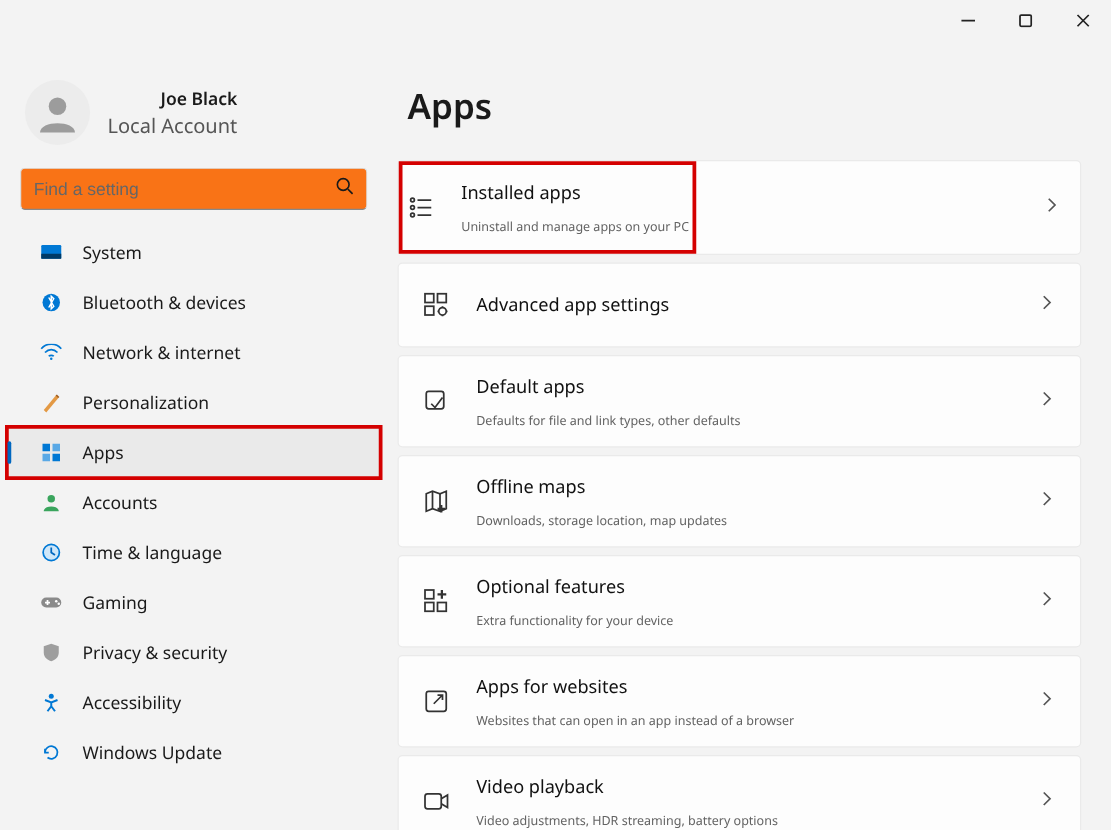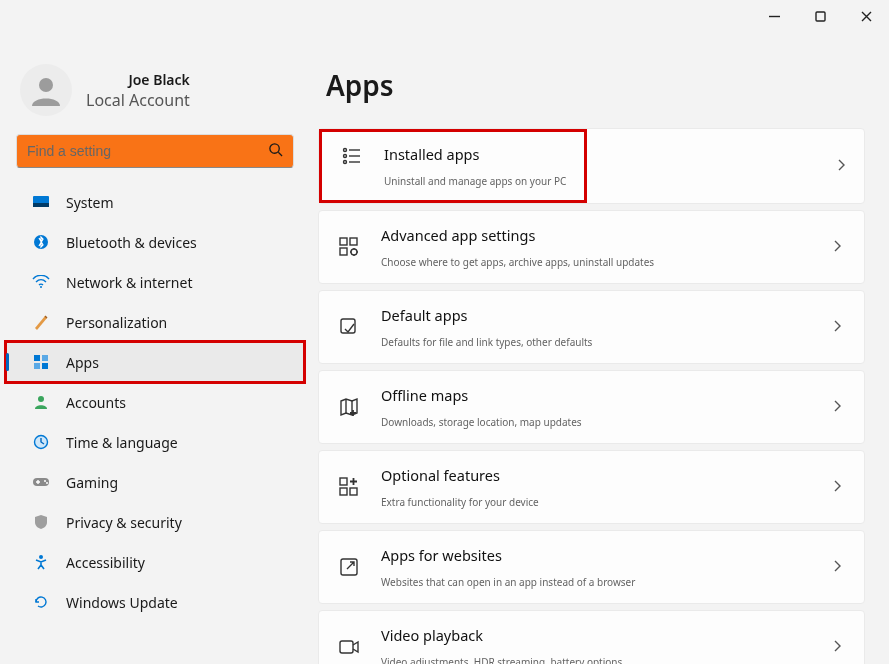--- a/index.html
+++ b/index.html
@@ -319,21 +319,21 @@
         <span>Windows Update</span>
       </div>
     </nav>
   </aside>
 
   <main class="main">
     <h1 class="page-title">Apps</h1>
 
     <div class="cards">
       <div class="card" style="padding:0;">
-        <div class="highlight" style="border:3px solid #d40000; display:flex; gap:20px; padding:12px 18px;">
+        <div class="highlight" style="border:3px solid #d40000; display:flex; align-items:center; gap:20px; padding:12px 3px;">
           <span class="card-icon">
               <svg width="22" height="22" viewBox="0 0 22 22">
                 <circle cx="4" cy="5" r="1.5"></circle>
                 <path d="M8 5 H19"></path>
                 <circle cx="4" cy="11" r="1.5"></circle>
                 <path d="M8 11 H19"></path>
                 <circle cx="4" cy="17" r="1.5"></circle>
                 <path d="M8 17 H19"></path>
               </svg>
             </span>
@@ -353,21 +353,20 @@
             <svg width="22" height="22" viewBox="0 0 22 22">
               <rect x="2" y="2" width="7" height="7"></rect>
               <rect x="12" y="2" width="7" height="7"></rect>
               <rect x="2" y="12" width="7" height="7"></rect>
               <circle cx="16" cy="16" r="3"></circle>
               <path d="M16 12 V13 M16 19 V20 M12 16 H13 M19 16 H20"></path>
             </svg>
           </span>
         <div class="card-body">
           <div class="card-title">Advanced app settings</div>
-          <div class="card-sub">Choose where to get apps, archive apps, uninstall updates</div>
         </div>
         <span class="chevron"><svg width="10" height="14" viewBox="0 0 10 14">
               <path d="M3 2 L8 7 L3 12"></path>
             </svg></span>
       </div>
 
       <div class="card">
         <span class="card-icon">
             <svg width="22" height="22" viewBox="0 0 22 22">
               <rect x="3" y="3" width="14" height="14" rx="2"></rect>

